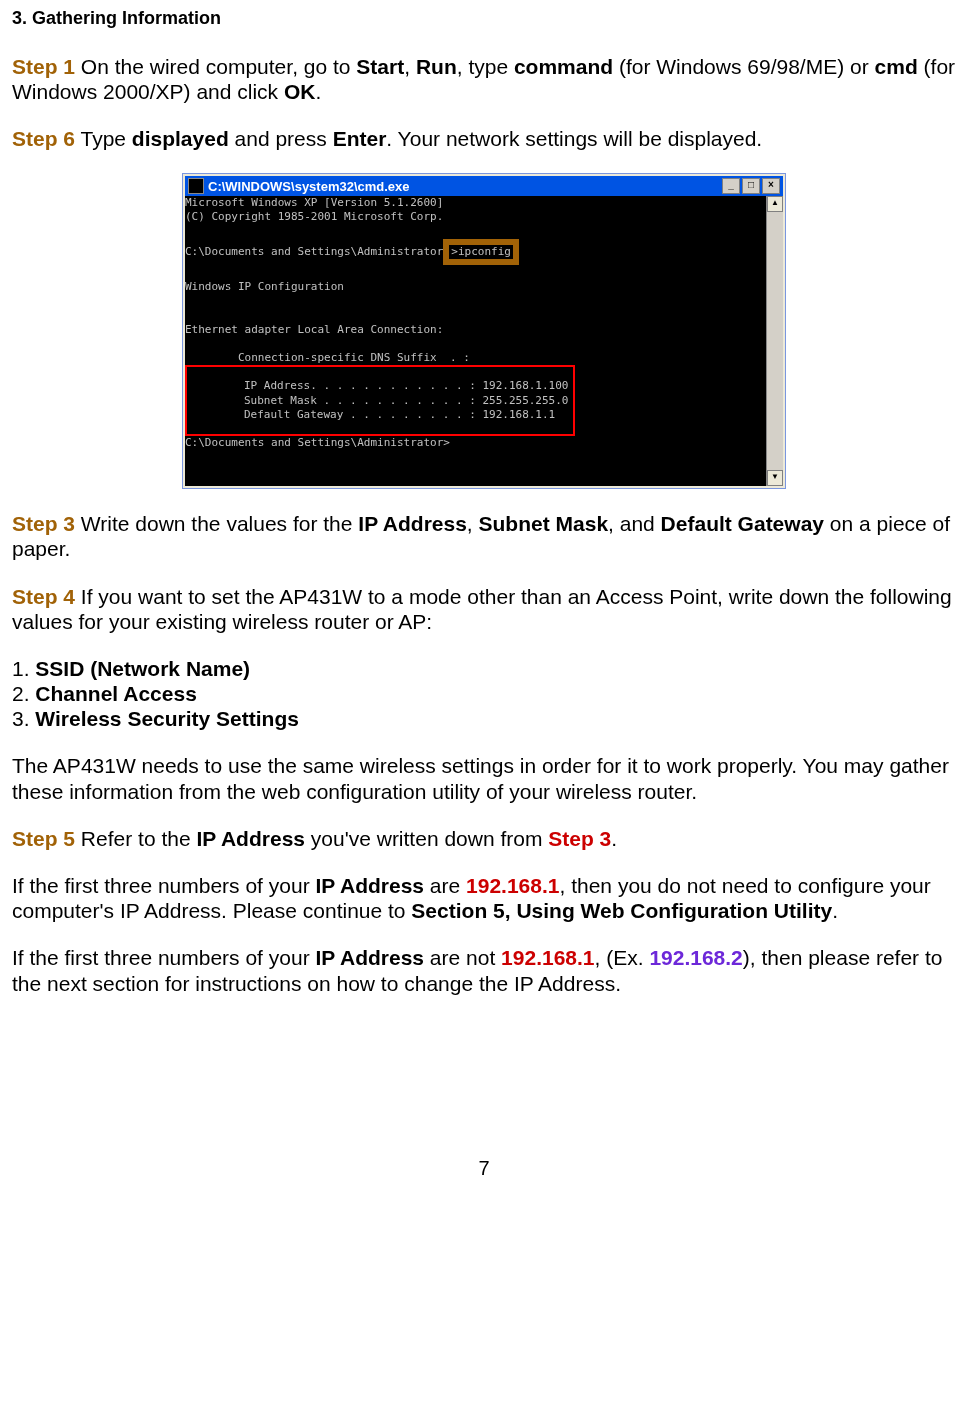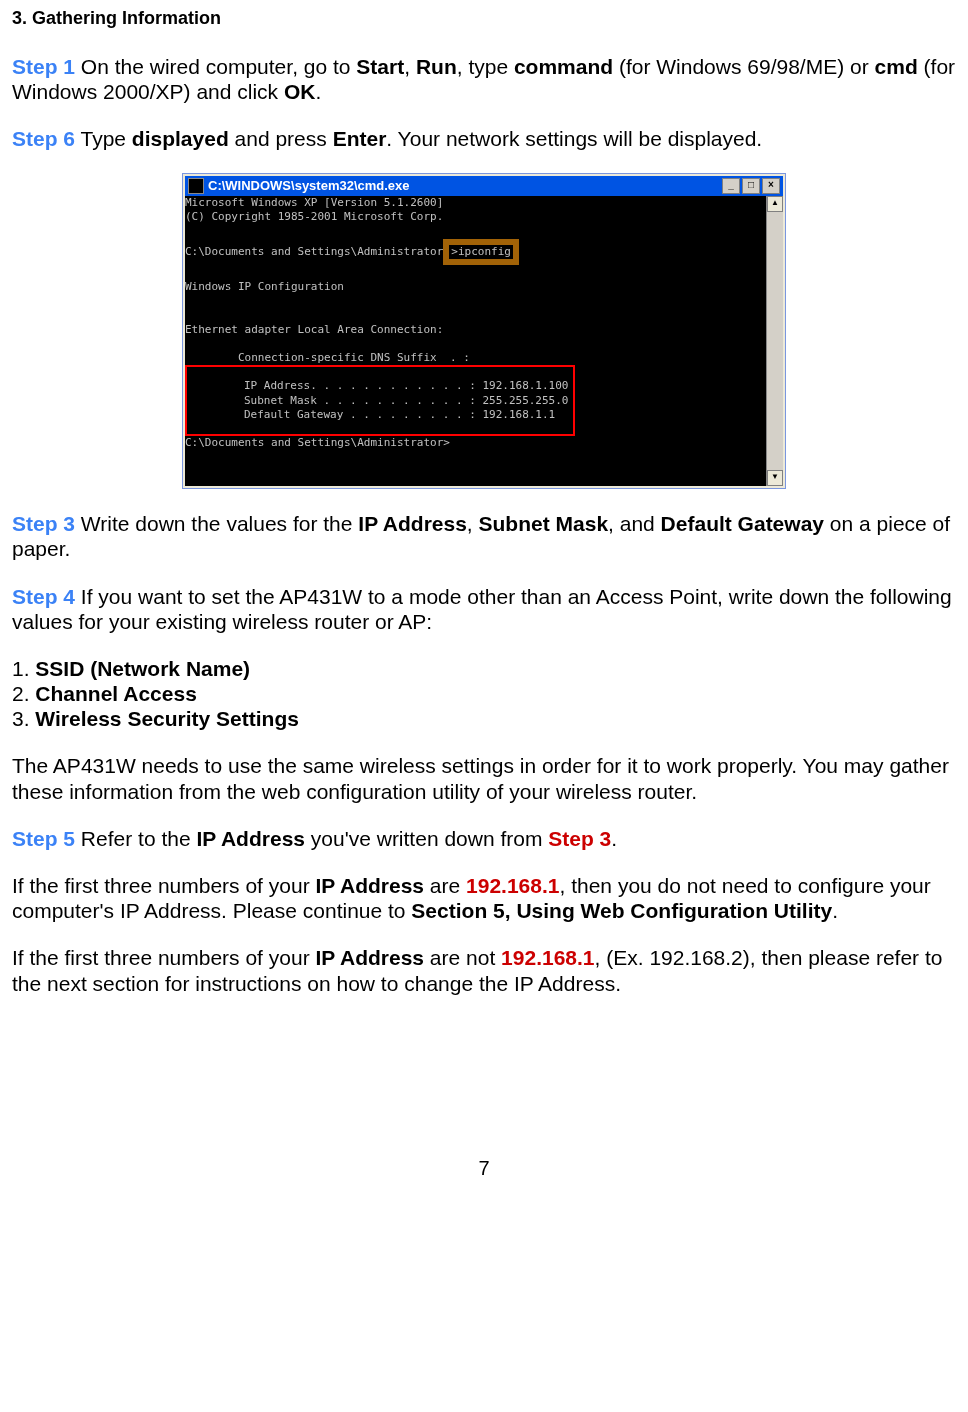--- a/index.html
+++ b/index.html
@@ -13,46 +13,46 @@
     }
     h2 {
       font-size: 18px;
       margin: 0 0 24px 0;
       font-weight: bold;
     }
     p {
       margin: 0 0 22px 0;
     }
     .step {
-      color: #3b82f6;
+      color: #a16207;
       font-weight: bold;
     }
     .red {
       color: #cc0000;
       font-weight: bold;
     }
     .blue {
-      color: #000000;
-      font-weight: normal;
+      color: #6d28d9;
+      font-weight: bold;
     }
     b { font-weight: bold; }
     .list-item { margin: 0; }
     .cmd-window {
       width: 604px;
       margin: 0 auto 22px auto;
       border: 1px solid #7a96df;
       background: #ece9d8;
       padding: 2px;
       box-sizing: border-box;
     }
     .cmd-titlebar {
       background: linear-gradient(#3a6ea5, #1e4d8b);
       background: #0054e3;
       display: flex;
-      align-items: center;
+      align-items: flex-end;
       padding: 2px 3px;
       font-size: 13px;
       color: #fff;
       font-weight: bold;
     }
     .cmd-icon {
       width: 14px;
       height: 14px;
       background: #000;
       border: 1px solid #888;

